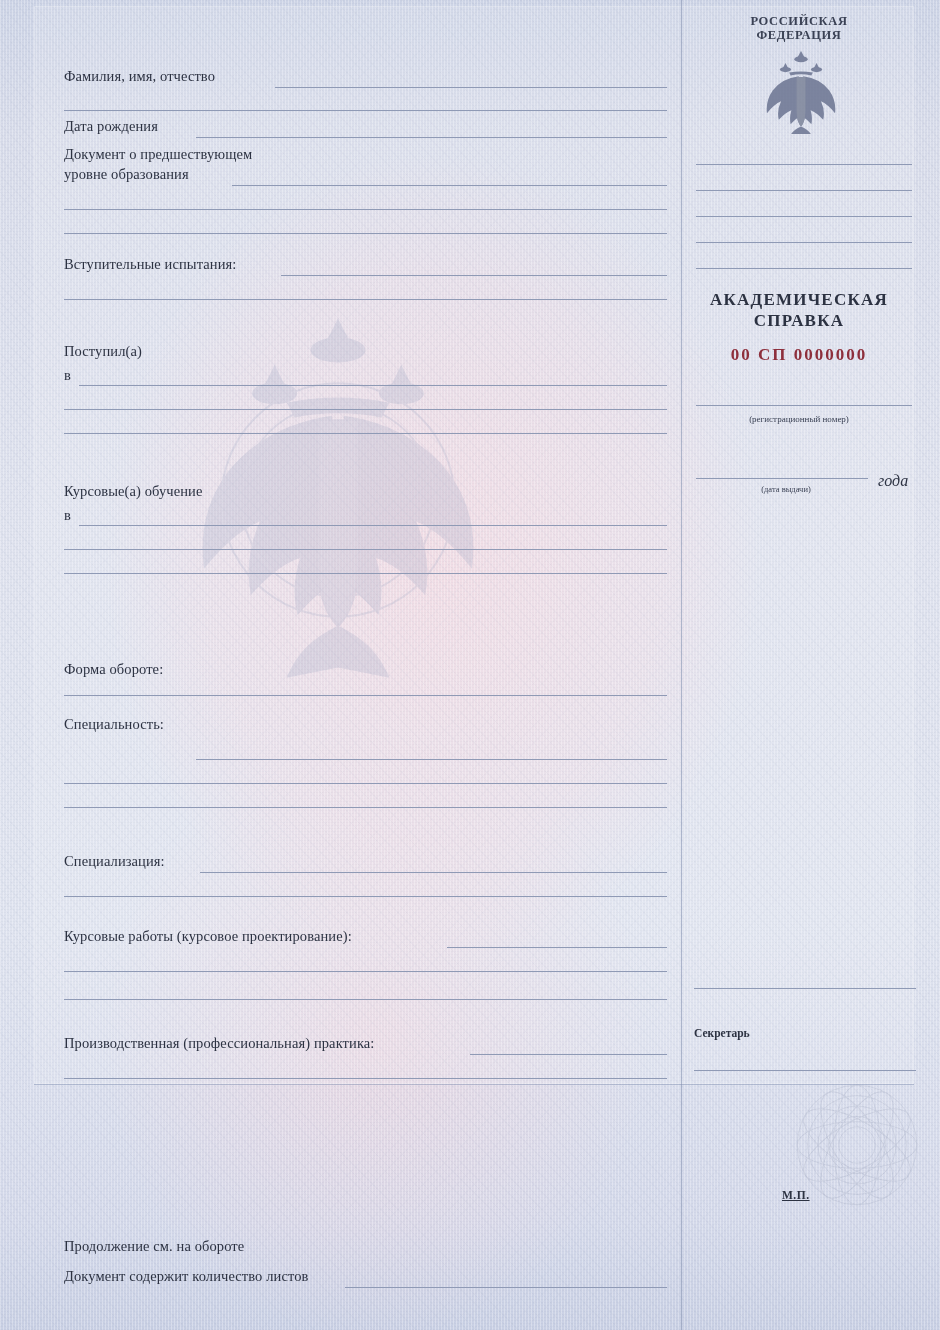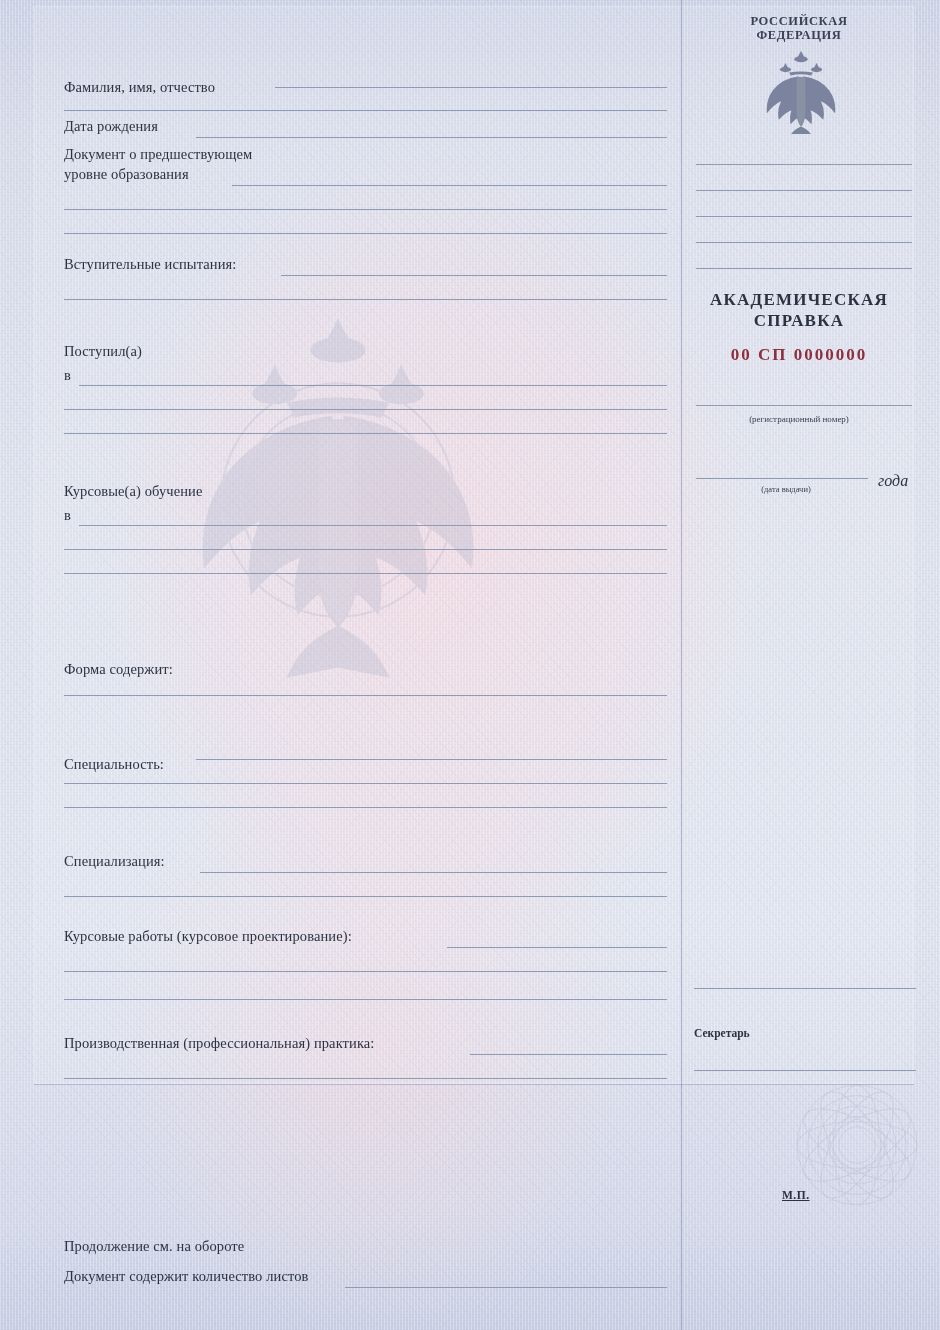--- a/index.html
+++ b/index.html
@@ -260,21 +260,21 @@
         <circle cx="100" cy="120" r="58"></circle>
       </g>
     </svg>
   </div>
 
   <div id="divider"></div>
   <div id="hline-bottom"></div>
 
   <div id="main">
 
-    <div class="field" style="top:68px;margin-top:11px;">Фамилия, имя, отчество</div>
+    <div class="field" style="top:68px;">Фамилия, имя, отчество</div>
     <div class="rule" style="left:275px; width:392px; top:87px;"></div>
     <div class="rule" style="left:64px; width:603px; top:110px;"></div>
 
     <div class="field" style="top:118px;">Дата рождения</div>
     <div class="rule" style="left:196px; width:471px; top:137px;"></div>
 
     <div class="field" style="top:146px;">Документ о предшествующем</div>
     <div class="field" style="top:166px;">уровне образования</div>
     <div class="rule" style="left:232px; width:435px; top:185px;"></div>
     <div class="rule" style="left:64px; width:603px; top:209px;"></div>
@@ -289,24 +289,24 @@
     <div class="rule" style="left:79px; width:588px; top:385px;"></div>
     <div class="rule" style="left:64px; width:603px; top:409px;"></div>
     <div class="rule" style="left:64px; width:603px; top:433px;"></div>
 
     <div class="field" style="top:483px;">Курсовые(а) обучение</div>
     <div class="field" style="top:507px;">в</div>
     <div class="rule" style="left:79px; width:588px; top:525px;"></div>
     <div class="rule" style="left:64px; width:603px; top:549px;"></div>
     <div class="rule" style="left:64px; width:603px; top:573px;"></div>
 
-    <div class="field" style="top:661px;">Форма содержит:</div>
+    <div class="field" style="top:661px;">Форма обороте:</div>
     <div class="rule" style="left:64px; width:603px; top:695px;"></div>
 
-    <div class="field" style="top:756px;">Специальность:</div>
+    <div class="field" style="top:716px;">Специальность:</div>
     <div class="rule" style="left:196px; width:471px; top:759px;"></div>
     <div class="rule" style="left:64px; width:603px; top:783px;"></div>
     <div class="rule" style="left:64px; width:603px; top:807px;"></div>
 
     <div class="field" style="top:853px;">Специализация:</div>
     <div class="rule" style="left:200px; width:467px; top:872px;"></div>
     <div class="rule" style="left:64px; width:603px; top:896px;"></div>
 
     <div class="field" style="top:928px;">Курсовые работы (курсовое проектирование):</div>
     <div class="rule" style="left:447px; width:220px; top:947px;"></div>

